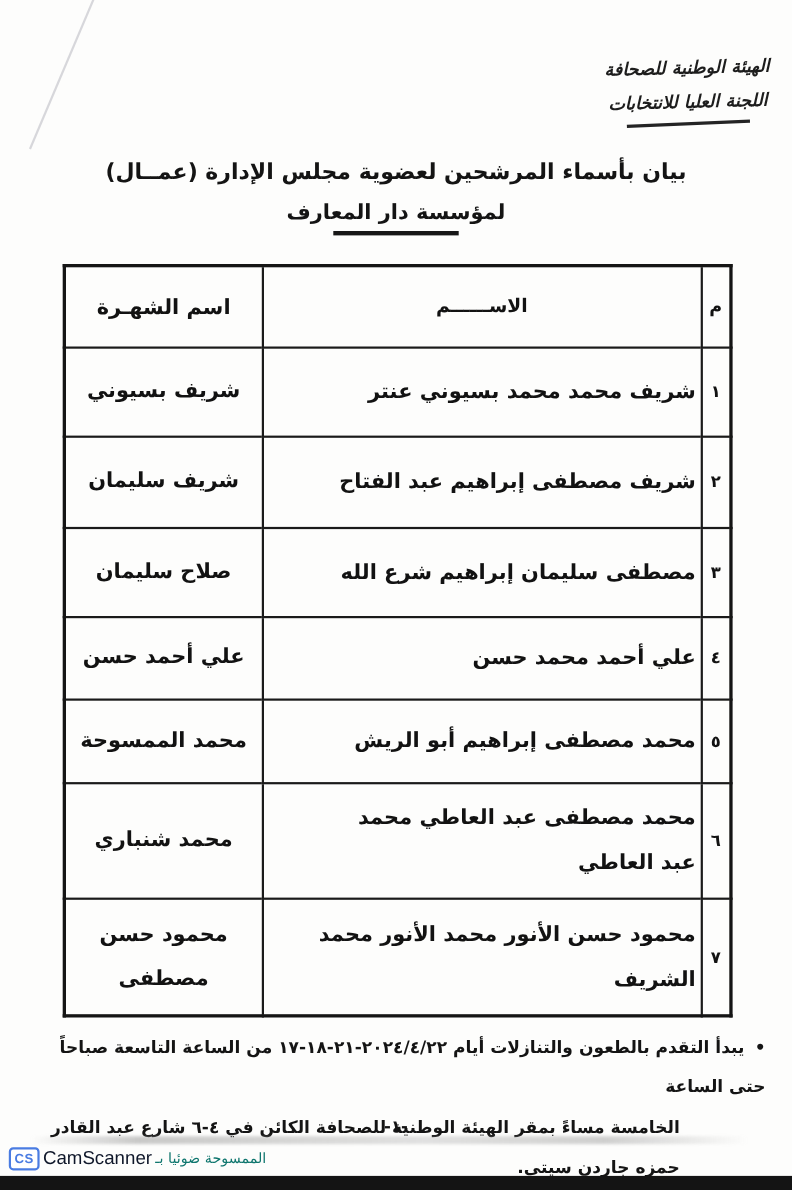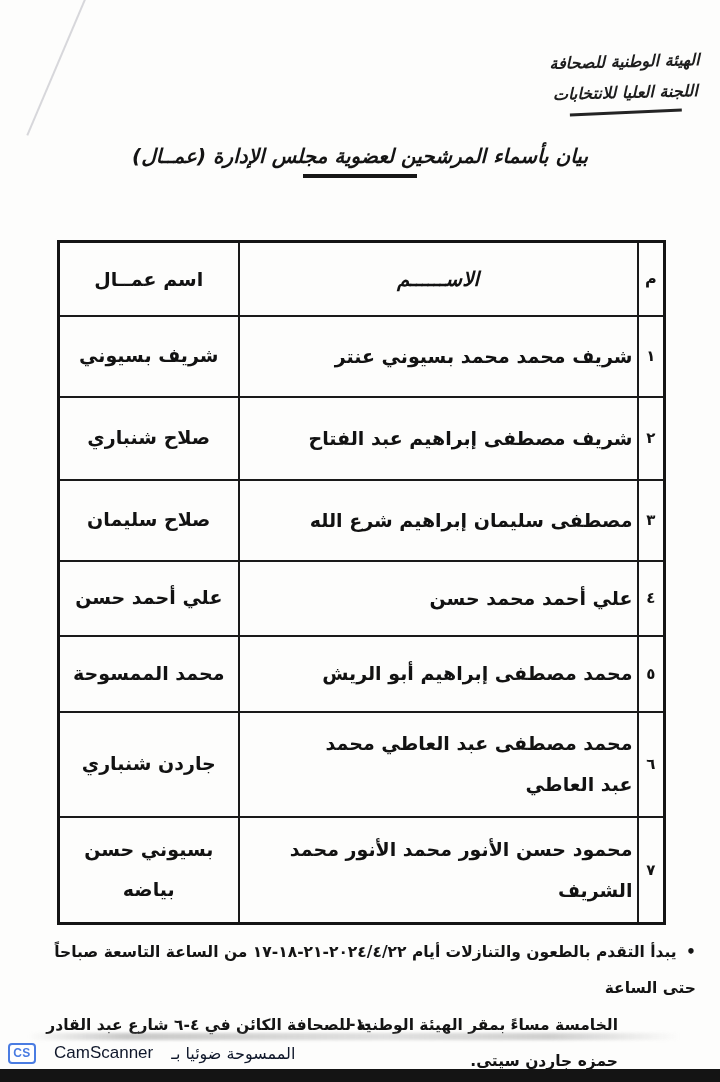--- a/index.html
+++ b/index.html
@@ -13,35 +13,35 @@
              background:#c3c3ca; transform:rotate(23deg); transform-origin:top center; opacity:.65; }
 
   
   .stamp { position:absolute; top:46px; right:10px; width:170px; direction:rtl; text-align:center;
            font-size:16px; font-weight:600; color:#1d1d1d; line-height:1.95;
            transform:rotate(-1.5deg); font-style:italic; letter-spacing:0.5px; }
   .stamp-underline { width:112px; border-bottom:3px solid #242424; margin:3px auto 0; transform:rotate(-1deg); }
 
   
   .title-block { position:absolute; top:144px; left:0; right:0; direction:rtl; text-align:center; }
-  .title-main { font-size:20px; font-weight:bold;font-style:italic; }
+  .title-main { font-size:20px; font-weight:bold; }
   .title-sub  { font-size:19px; font-weight:bold; margin-top:14px; }
   .title-underline { width:114px; height:4px; background:#171717; margin:6px auto 0; }
 
   
   .table-wrap { position:absolute; top:240px; left:57px; }
   table { border-collapse:collapse; direction:rtl; table-layout:fixed; width:606px; }
   td, th { border:2px solid #1a1a1a; text-align:center; vertical-align:middle;
            font-weight:bold; color:#121212; padding:2px 4px; overflow:hidden; }
   table { border:3px solid #151515; }
   col.c-num { width:27px; }
   col.c-name { width:399px; }
   col.c-nick { width:180px; }
   th.h-num { font-size:16px; }
-  th.h-name { font-size:20px;font-style:italic; }
+  th.h-name { font-size:17px; }
   th.h-nick { font-size:19px; }
   td.num { font-size:15px; }
   td.name { font-size:19px; line-height:2.15; white-space:pre-line;text-align:right; }
   td.nick { font-size:19px; line-height:2.1; white-space:pre-line;margin-top:15px; }
   tr.hrow { height:74px; }
 
   
   .footer-note { position:absolute; top:934px; right:24px; left:22px; direction:rtl;
                  text-align:right; font-weight:bold; font-size:15.5px; color:#141414; line-height:2.35; }
   .footer-line2 { margin-right:78px; }
@@ -51,96 +51,97 @@
   .page-number { position:absolute; top:1015px; left:0; right:0; text-align:center;
                  font-size:15px; font-weight:bold; direction:rtl; }
 
   
   .smudge { position:absolute; top:1033px; left:28px; width:652px; height:7px;
             background:linear-gradient(90deg, rgba(160,160,160,0), rgba(148,148,148,.5) 15%, rgba(165,165,165,.32) 55%, rgba(150,150,150,.45) 80%, rgba(160,160,160,0));
             filter:blur(1.5px); border-radius:3px; }
 
   
   .scanner-bar { position:absolute; top:1040px; left:8px; height:26px; display:flex;
-                 align-items:center; gap:18px; direction:ltr; }
+                 align-items:center; gap:3px; direction:ltr; }
   .cs-logo { width:28px; height:21px; border:2px solid #4a7ce2; border-radius:4px; background:#fff;
              color:#4a7ce2; font-family:"Liberation Sans", sans-serif; font-weight:bold; font-size:12px;
              display:flex; align-items:center; justify-content:center; letter-spacing:.5px; }
   .cs-word { font-family:"Liberation Sans", sans-serif; font-size:17px; color:#0f172a; }
-  .cs-arabic { font-size:16px; color:#0f172a; direction:rtl; }
+  .cs-arabic { font-size:13px; color:#0f766e; direction:rtl; }
 
   .bottom-band { position:absolute; left:0; right:0; bottom:0; height:13px; background:#141414; }
 </style>
 </head>
 <body>
 
 <div class="page">
 
   <div class="scratch"></div>
 
   <div class="stamp">
     <div>الهيئة الوطنية للصحافة</div>
     <div>اللجنة العليا للانتخابات</div>
     <div class="stamp-underline"></div>
   </div>
 
   <div class="title-block">
     <div class="title-main">بيان بأسماء المرشحين لعضوية مجلس الإدارة  (عمــال)</div>
+    <div class="title-sub">لمؤسسة دار المعارف</div>
     <div class="title-underline"></div>
   </div>
 
   <div class="table-wrap">
     <table>
       <colgroup>
           <col class="c-num">
           <col class="c-name">
           <col class="c-nick">
         </colgroup>
       <tbody>
           <tr class="hrow">
         <th class="h-num">م</th>
         <th class="h-name">الاســــــم</th>
-        <th class="h-nick">اسم عمــال</th>
+        <th class="h-nick">اسم الشهـرة</th>
       </tr>
       <tr style="height:81px">
         <td class="num">١</td>
         <td class="name">شريف محمد محمد بسيوني عنتر</td>
         <td class="nick">شريف بسيوني</td>
       </tr>
       <tr style="height:83px">
         <td class="num">٢</td>
         <td class="name">شريف مصطفى إبراهيم عبد الفتاح</td>
-        <td class="nick">صلاح شنباري</td>
+        <td class="nick">شريف سليمان</td>
       </tr>
       <tr style="height:81px">
         <td class="num">٣</td>
         <td class="name">مصطفى سليمان إبراهيم شرع الله</td>
         <td class="nick">صلاح سليمان</td>
       </tr>
       <tr style="height:75px">
         <td class="num">٤</td>
         <td class="name">علي أحمد محمد حسن</td>
         <td class="nick">علي أحمد حسن</td>
       </tr>
       <tr style="height:76px">
         <td class="num">٥</td>
         <td class="name">محمد مصطفى إبراهيم أبو الريش</td>
         <td class="nick">محمد الممسوحة</td>
       </tr>
       <tr style="height:105px">
         <td class="num">٦</td>
         <td class="name">محمد مصطفى عبد العاطي محمد
 عبد العاطي</td>
-        <td class="nick">جاردن شنباري</td>
+        <td class="nick">محمد شنباري</td>
       </tr>
       <tr style="height:107px">
         <td class="num">٧</td>
         <td class="name">محمود حسن الأنور محمد الأنور محمد
 الشريف</td>
-        <td class="nick">بسيوني حسن بياضه</td>
+        <td class="nick">محمود حسن مصطفى</td>
       </tr>
     </tbody>
       </table>
   </div>
 
   <div class="footer-note">
     <div><span class="bullet">•</span>
       <span>يبدأ التقدم بالطعون والتنازلات  أيام</span>
       <span class="dates" dir="ltr">٢٠٢٤/٤/٢٢-٢١-١٨-١٧</span>
       <span>من الساعة التاسعة صباحاً حتى الساعة</span>

